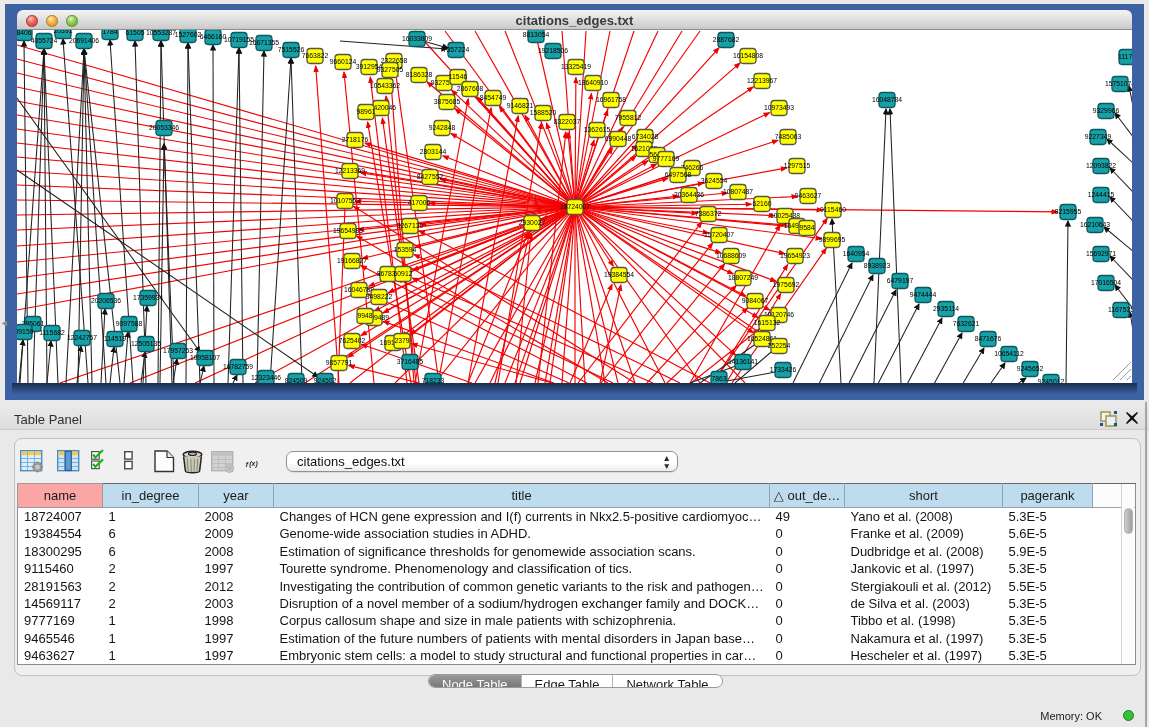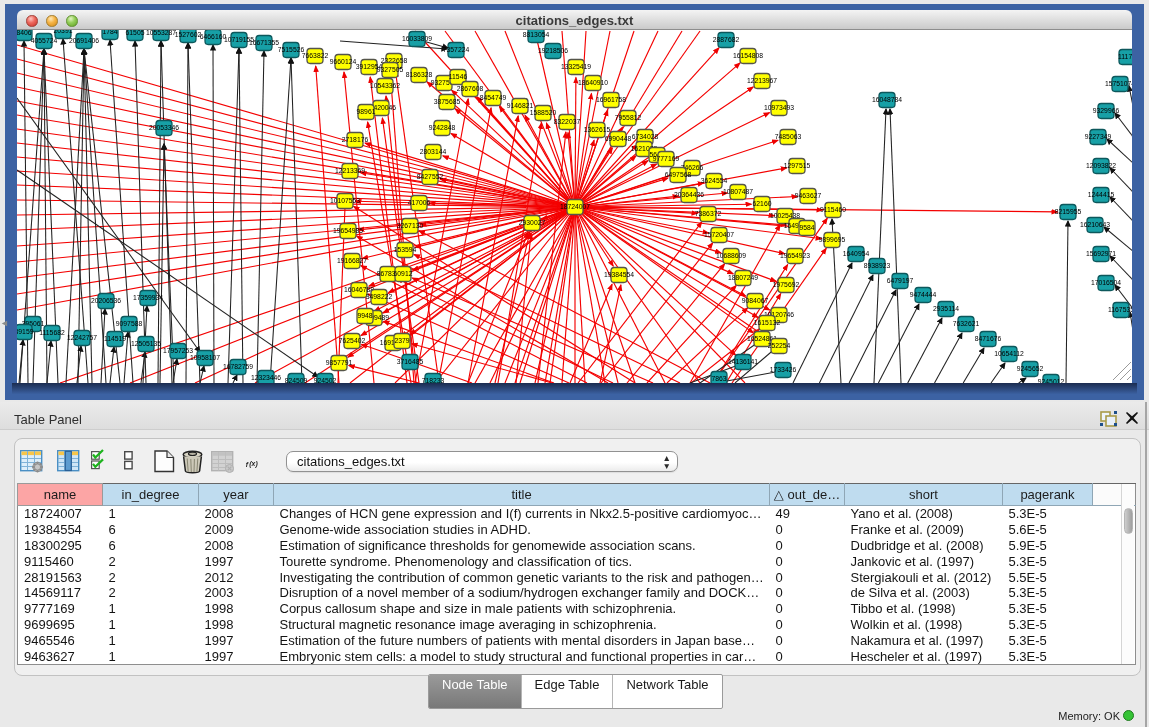--- a/index.html
+++ b/index.html
@@ -16,25 +16,25 @@
 #combo{transform:translateZ(0);position:absolute;left:286px;top:451px;width:392px;height:21px;background:linear-gradient(#fff 55%,#ececec);border:1px solid #919191;border-radius:7px;font-size:13px;color:#111;line-height:19px;padding-left:10px;box-shadow:0 1px 1px rgba(0,0,0,.08)}
 #combo .ud{position:absolute;right:6px;top:1.5px;font-size:8.5px;color:#2a2a2a;line-height:8.5px}
 #tbl{transform:translateZ(0);position:absolute;left:17px;top:483px;width:1118px;height:182px;border-collapse:collapse;font-size:13px;background:#fff;table-layout:fixed;border:1px solid #8e8e8e}
 #tbl th{background:#bfdcef;font-weight:normal;color:#1c1c1c;border:1px solid #8fa6b5;border-top:1px solid #666;height:22px;overflow:hidden;white-space:nowrap}
 #tbl th.g{background:#fca5a5;border-color:#9a9a9a}
 #tbl th.e{background:#fbfbfb;border-right:none}
 #tbl td{height:15.9px;padding:0 0 0 6px;color:#141414;overflow:hidden;white-space:nowrap;border:none}
 #tbl td.c3{padding-left:6px}
 #scr{position:absolute;left:1121px;top:484px;width:13px;height:180px;background:#fcfcfc;border-left:1px solid #d5d5d5}
 #scr i{position:absolute;left:2px;top:24px;width:9px;height:26px;border-radius:5px;background:linear-gradient(90deg,#cecece,#9f9f9f);border:1px solid #b5b5b5}
-#tabs{transform:translateZ(0);position:absolute;left:428px;top:674px;height:35px;border:1px solid #9a9a9a;border-radius:2px;overflow:hidden;display:flex;background:#fff}
+#tabs{transform:translateZ(0);position:absolute;left:428px;top:674px;height:14px;border:1px solid #9a9a9a;border-radius:8px;overflow:hidden;display:flex;background:#fff}
 #tabs div{font-size:13px;line-height:20px;padding:0 13px;color:#1a1a1a}
 #tabs .sel{background:linear-gradient(#9a9a9a,#787878);color:#fff}
 #tabs .mid{border-left:1px solid #b5b5b5;border-right:1px solid #b5b5b5}
-#mem{transform:translateZ(0);position:absolute;right:29px;top:710px;font-size:11px;color:#222}
+#mem{transform:translateZ(0);position:absolute;right:47px;top:710px;font-size:11px;color:#222}
 #dot{position:absolute;right:15px;top:710px;width:11px;height:11px;border-radius:50%;background:#35c335;border:1px solid #1f7a1f}
 #redge{position:absolute;left:1145px;top:402px;width:2px;height:325px;background:#a5a5a5}
 #larr{position:absolute;left:0px;top:318px;font-size:9px;color:#8a8a8a}
 </style></head><body>
 <div id="frame"></div>
 <div id="shadow"></div>
 <div id="canvas"></div>
 <svg width="1115" height="353" viewBox="17 30 1115 353" style="position:absolute;left:17px;top:30px;transform:translateZ(0)">
 <defs>
 <marker id="ar" markerWidth="8" markerHeight="6" refX="6" refY="2.75" orient="auto" markerUnits="userSpaceOnUse">
@@ -766,30 +766,20 @@
         <td class="c0">9777169</td>
         <td class="c1">1</td>
         <td class="c2">1998</td>
         <td class="c3">Corpus callosum shape and size in male patients with schizophrenia.</td>
         <td class="c4">0</td>
         <td class="c5">Tibbo et al. (1998)</td>
         <td class="c6">5.3E-5</td>
         <td></td>
       </tr>
 <tr>
-        <td class="c0">9699695</td>
-        <td class="c1">1</td>
-        <td class="c2">1998</td>
-        <td class="c3">Structural magnetic resonance image averaging in schizophrenia.</td>
-        <td class="c4">0</td>
-        <td class="c5">Wolkin et al. (1998)</td>
-        <td class="c6">5.3E-5</td>
-        <td></td>
-      </tr>
-<tr>
         <td class="c0">9465546</td>
         <td class="c1">1</td>
         <td class="c2">1997</td>
         <td class="c3">Estimation of the future numbers of patients with mental disorders in Japan base…</td>
         <td class="c4">0</td>
         <td class="c5">Nakamura et al. (1997)</td>
         <td class="c6">5.3E-5</td>
         <td></td>
       </tr>
 <tr>

